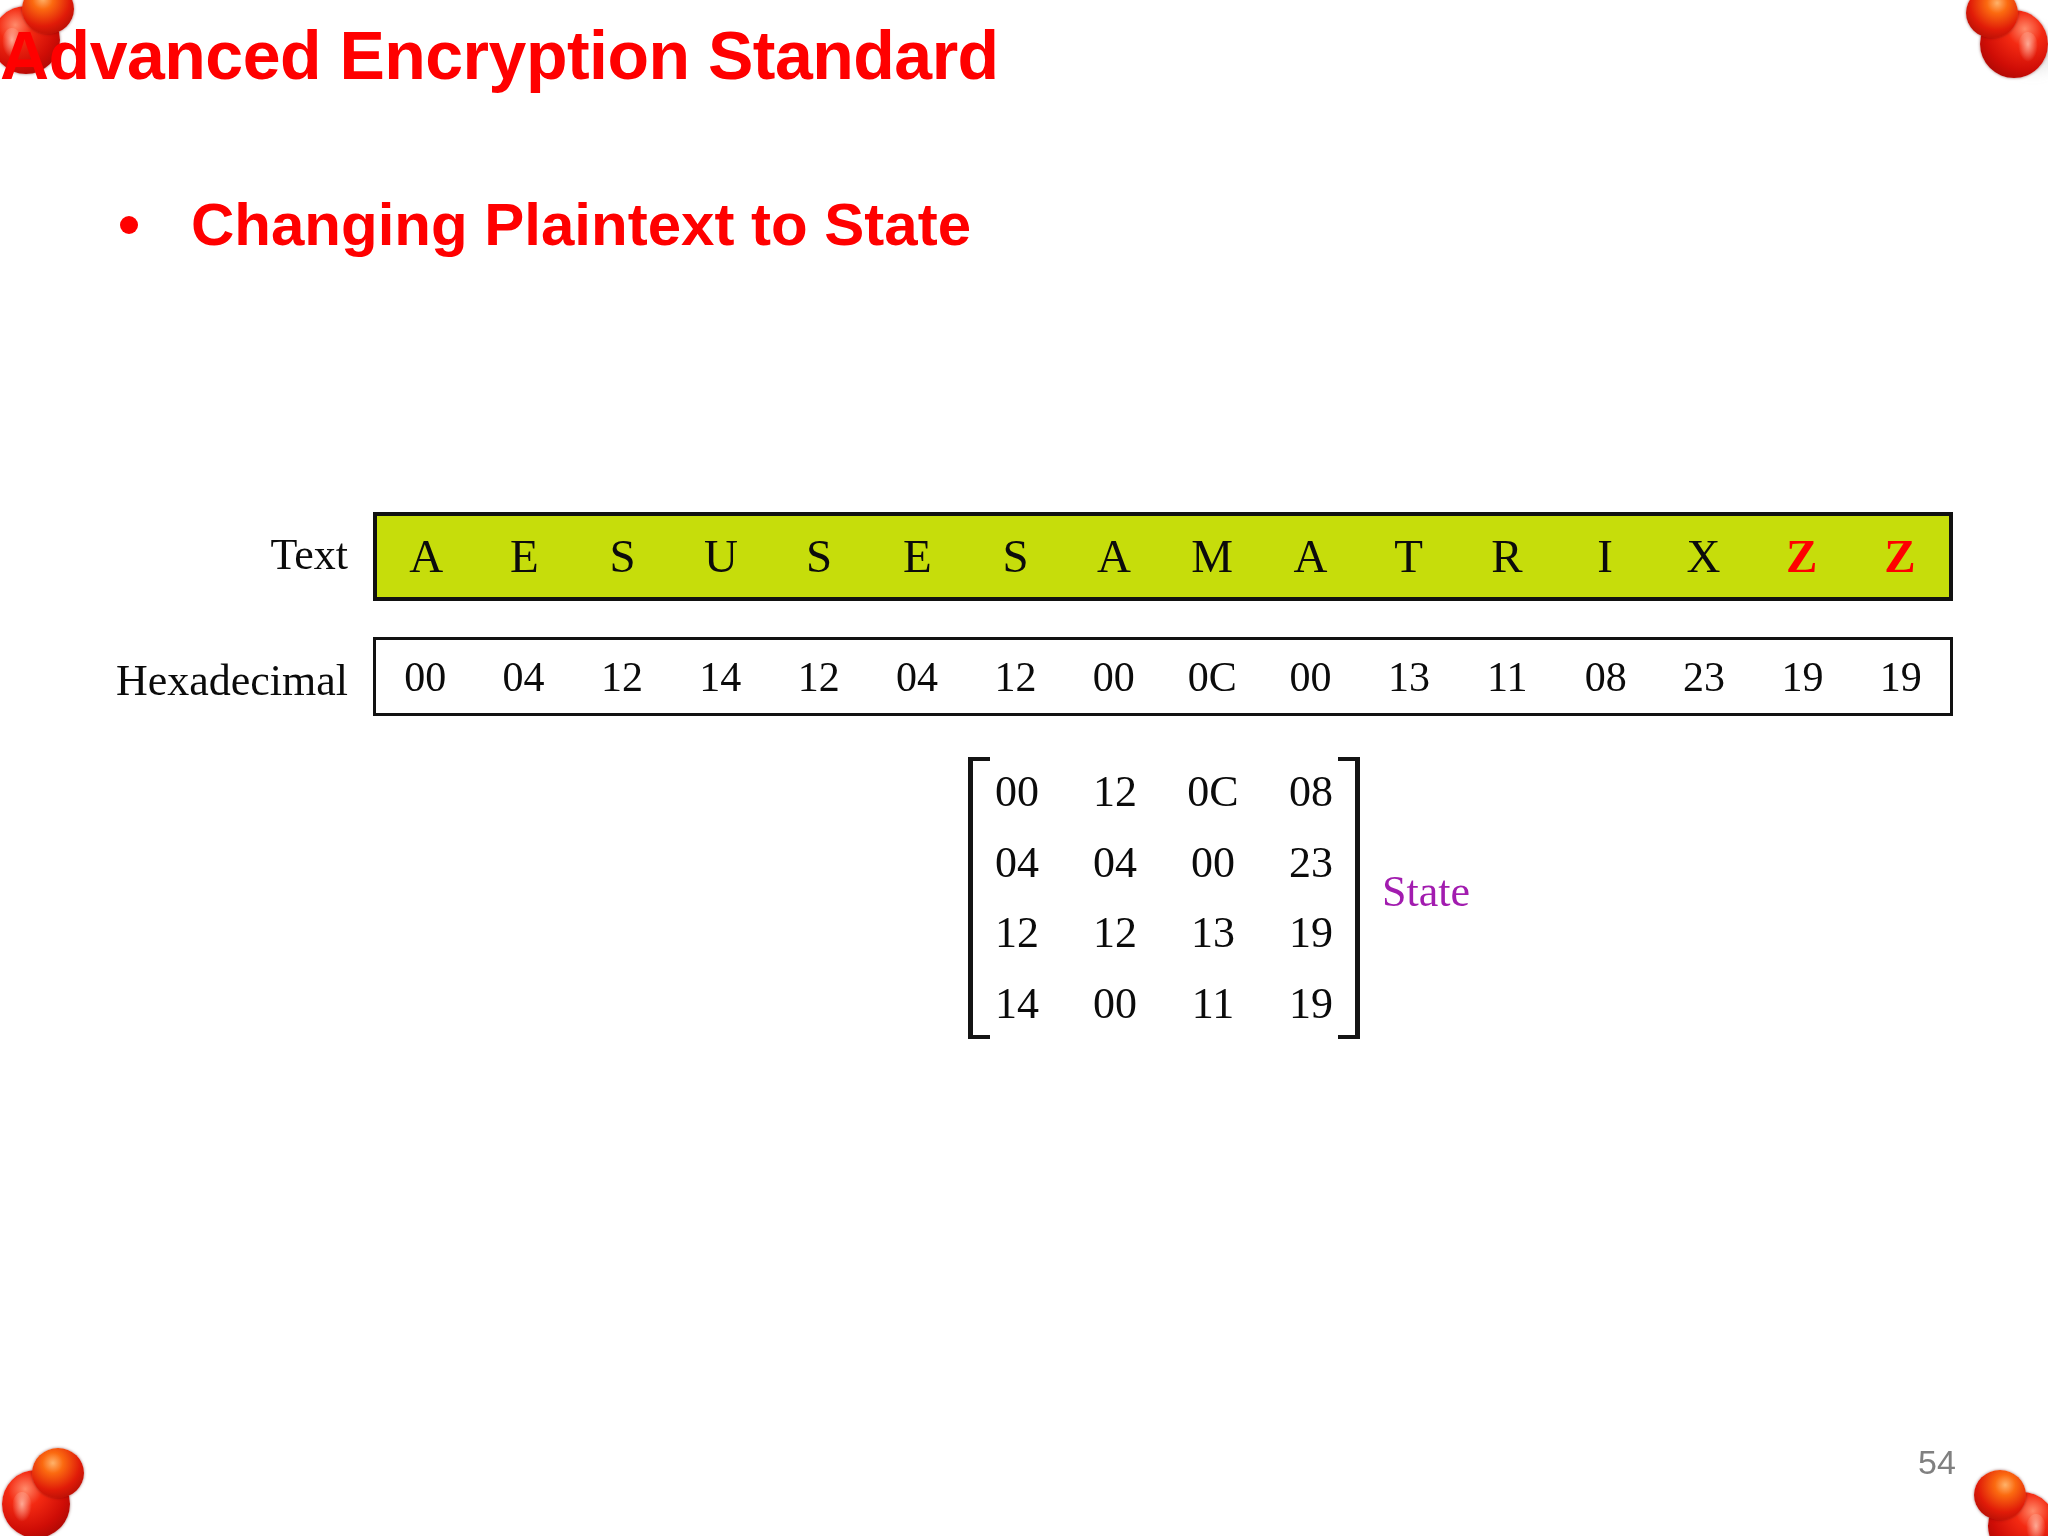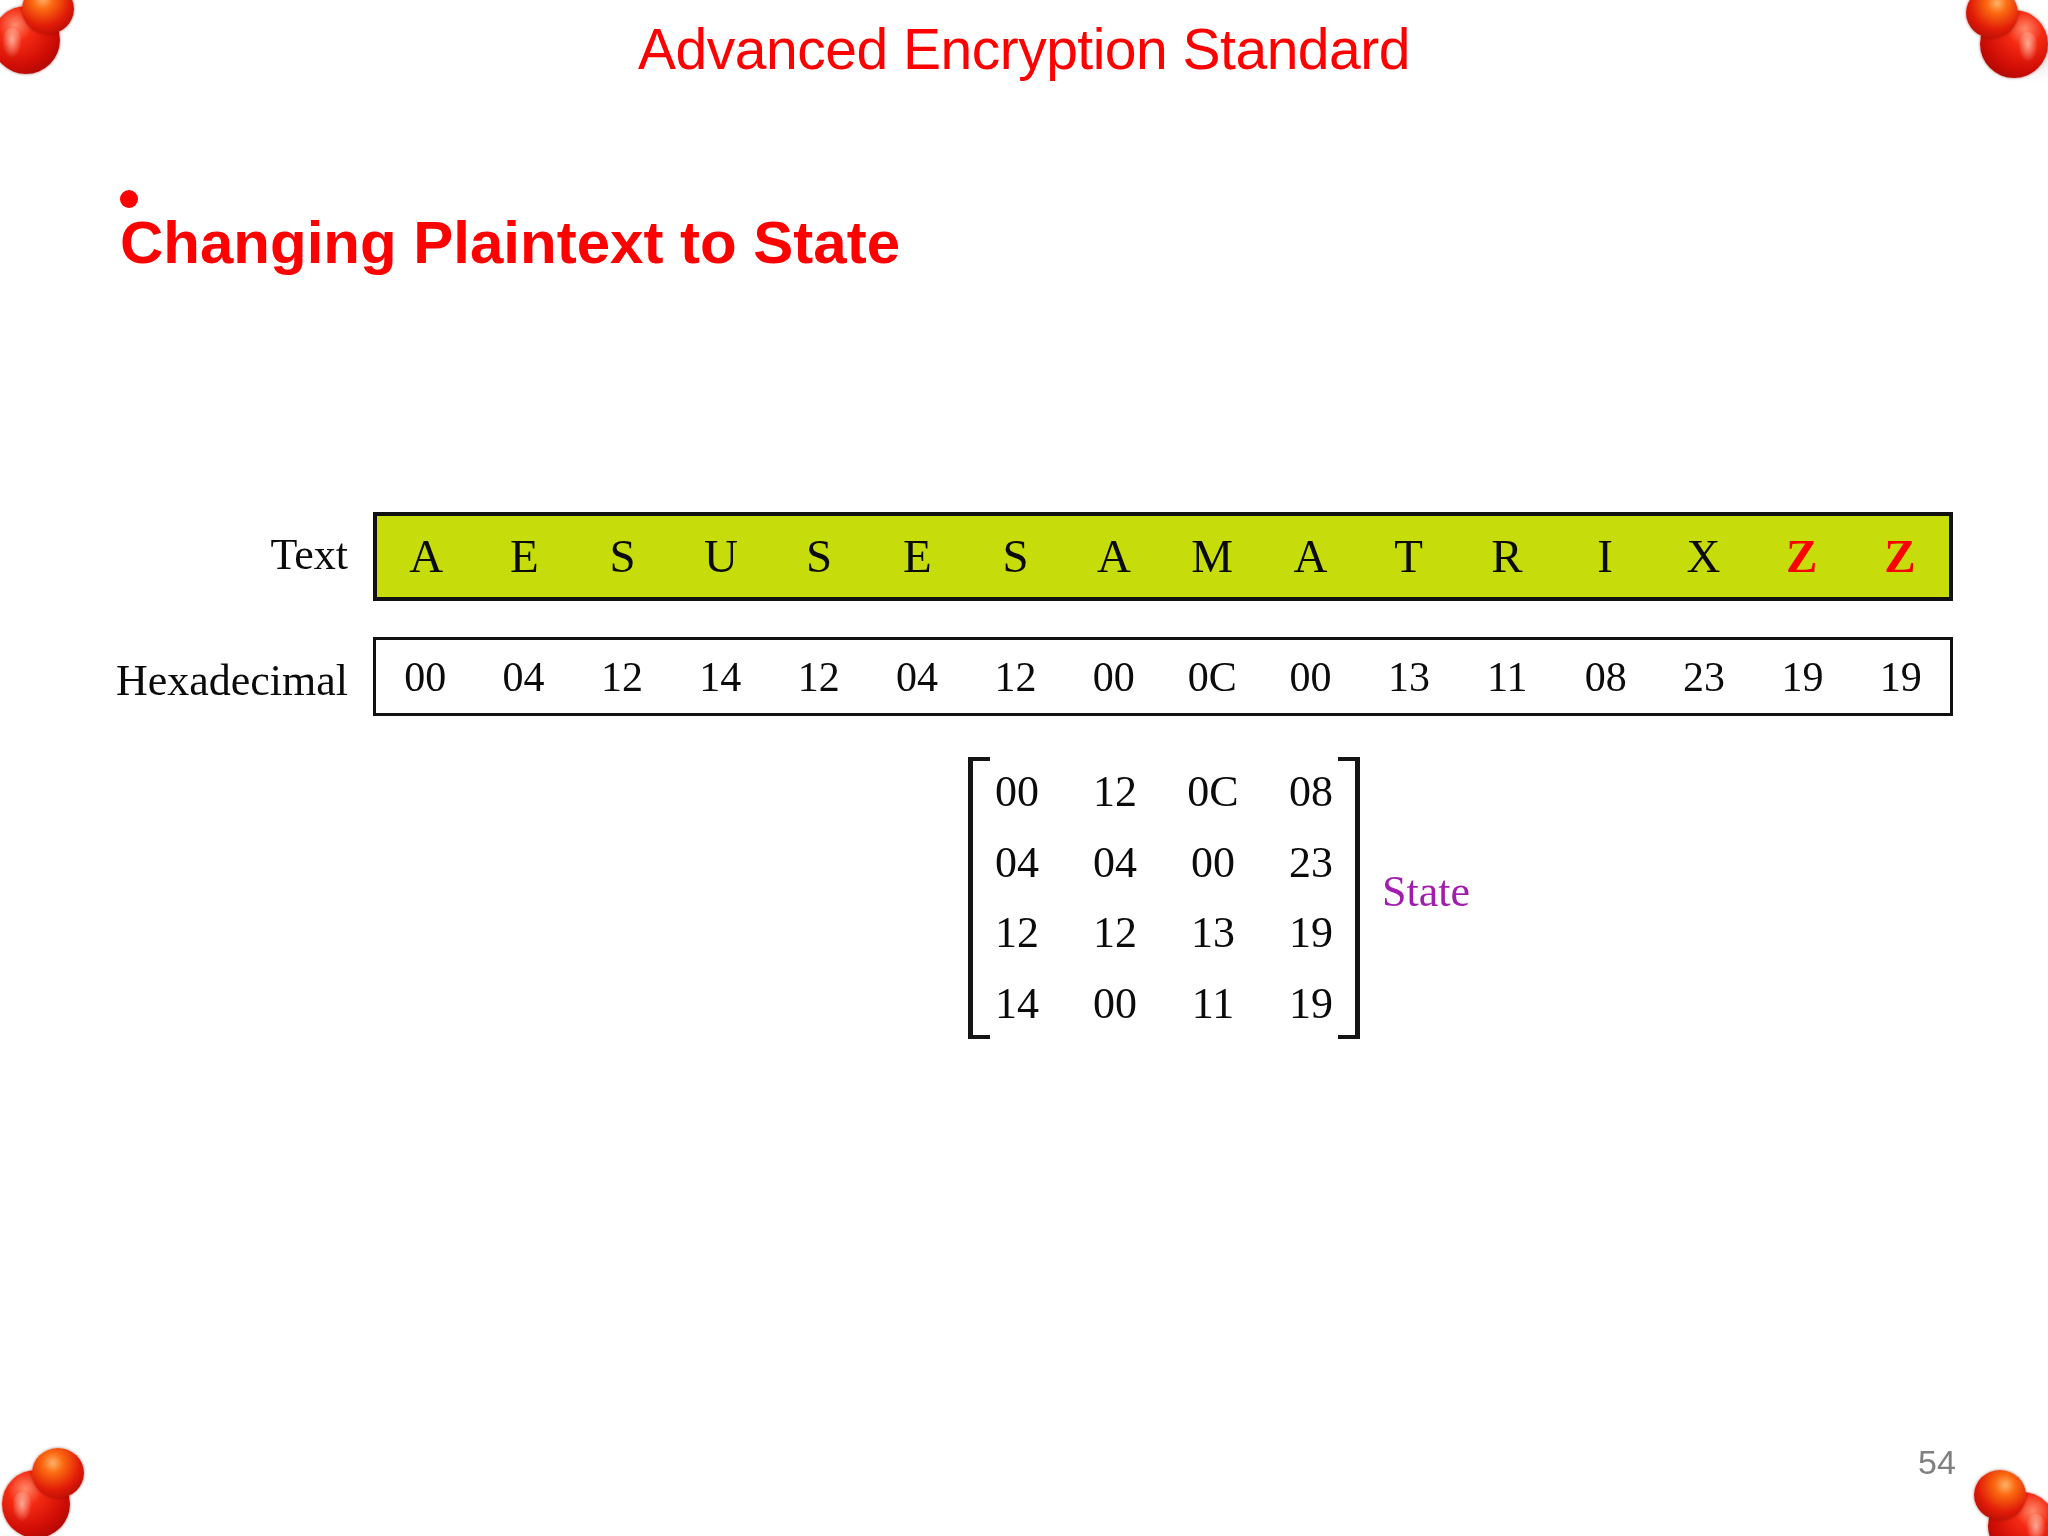--- a/index.html
+++ b/index.html
@@ -60,36 +60,36 @@
   #bead-tl { left: -16px;  top: -16px; }
   #bead-tr { left: 1960px; top: -12px; transform: scaleX(-1); }
   #bead-bl { left: -6px;   top: 1448px; }
   #bead-br { left: 1968px; top: 1470px; transform: scaleX(-1); }
 
   
   #slide-title {
     position: absolute;
     left: 0; right: 0;
     top: 20px;
-    text-align: center;
+    text-align: left;
     color: #ff0000;
-    font-size: 57px;
-    font-weight: normal;
+    font-size: 68px;
+    font-weight: bold;
     letter-spacing: -0.5px;
     line-height: 1.05;
     white-space: nowrap;
   }
 
   
   #bullet-row {
     position: absolute;
     left: 120px;
     top: 190px;
     display: flex;
-    flex-direction: column;
+    align-items: center;
   }
   #bullet-dot {
     width: 18px; height: 18px;
     border-radius: 50%;
     background: #ff0000;
     margin-right: 53px;
     flex: none;
   }
   #bullet-text {
     color: #ff0000;

